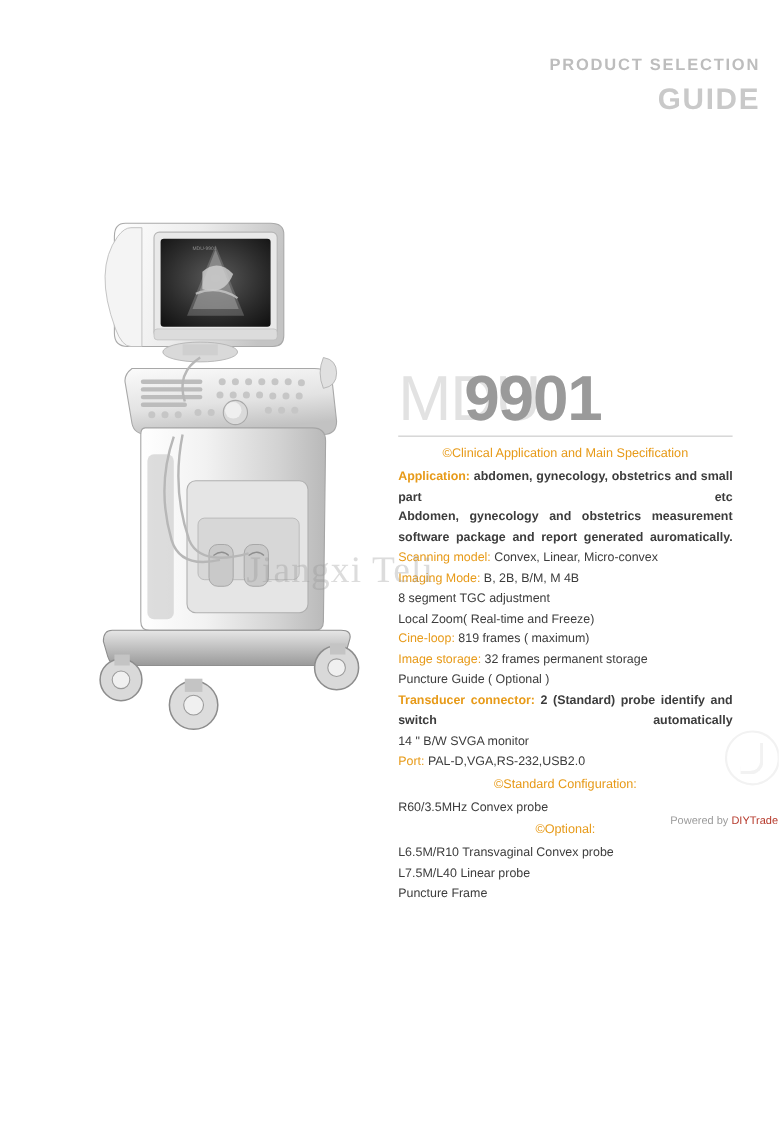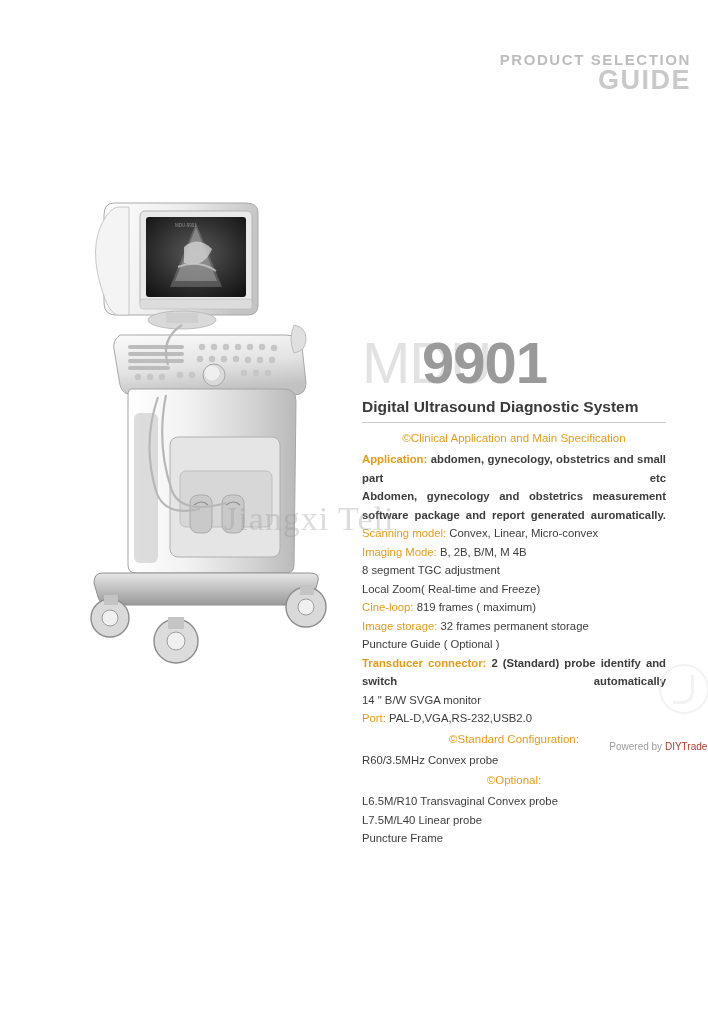--- a/index.html
+++ b/index.html
@@ -36,21 +36,21 @@
     font-size: 15px;
     letter-spacing: 1.6px;
     font-weight: bold;
     color: #bdbdbd;
   }
   .header .line2 {
     font-size: 27px;
     letter-spacing: 1.5px;
     font-weight: bold;
     color: #c9c9c9;
-    margin-top: 0;
+    margin-top: 10px;
   }
 
   
   .product {
     position: absolute;
     left: 62px;
     top: 175px;
     width: 300px;
     height: 540px;
   }
@@ -305,21 +305,20 @@
     </svg>
   </div>
 
   <div class="spec">
 
     <div class="model-wrap">
       <span class="model-ghost">MDU</span>
       <span class="model-num">9901</span>
     </div>
 
-    <div class="subtitle">Digital Ultrasound Diagnostic System</div>
     <div class="rule"></div>
 
     <div class="sec-head">©Clinical Application and Main Specification</div>
 
     <p class="line justify">
       <span class="lbl">Application:</span>
       <span>abdomen, gynecology, obstetrics and small part etc</span>
     </p>
 
     <p class="line justify">Abdomen, gynecology and obstetrics measurement software package and report generated auromatically.</p>

